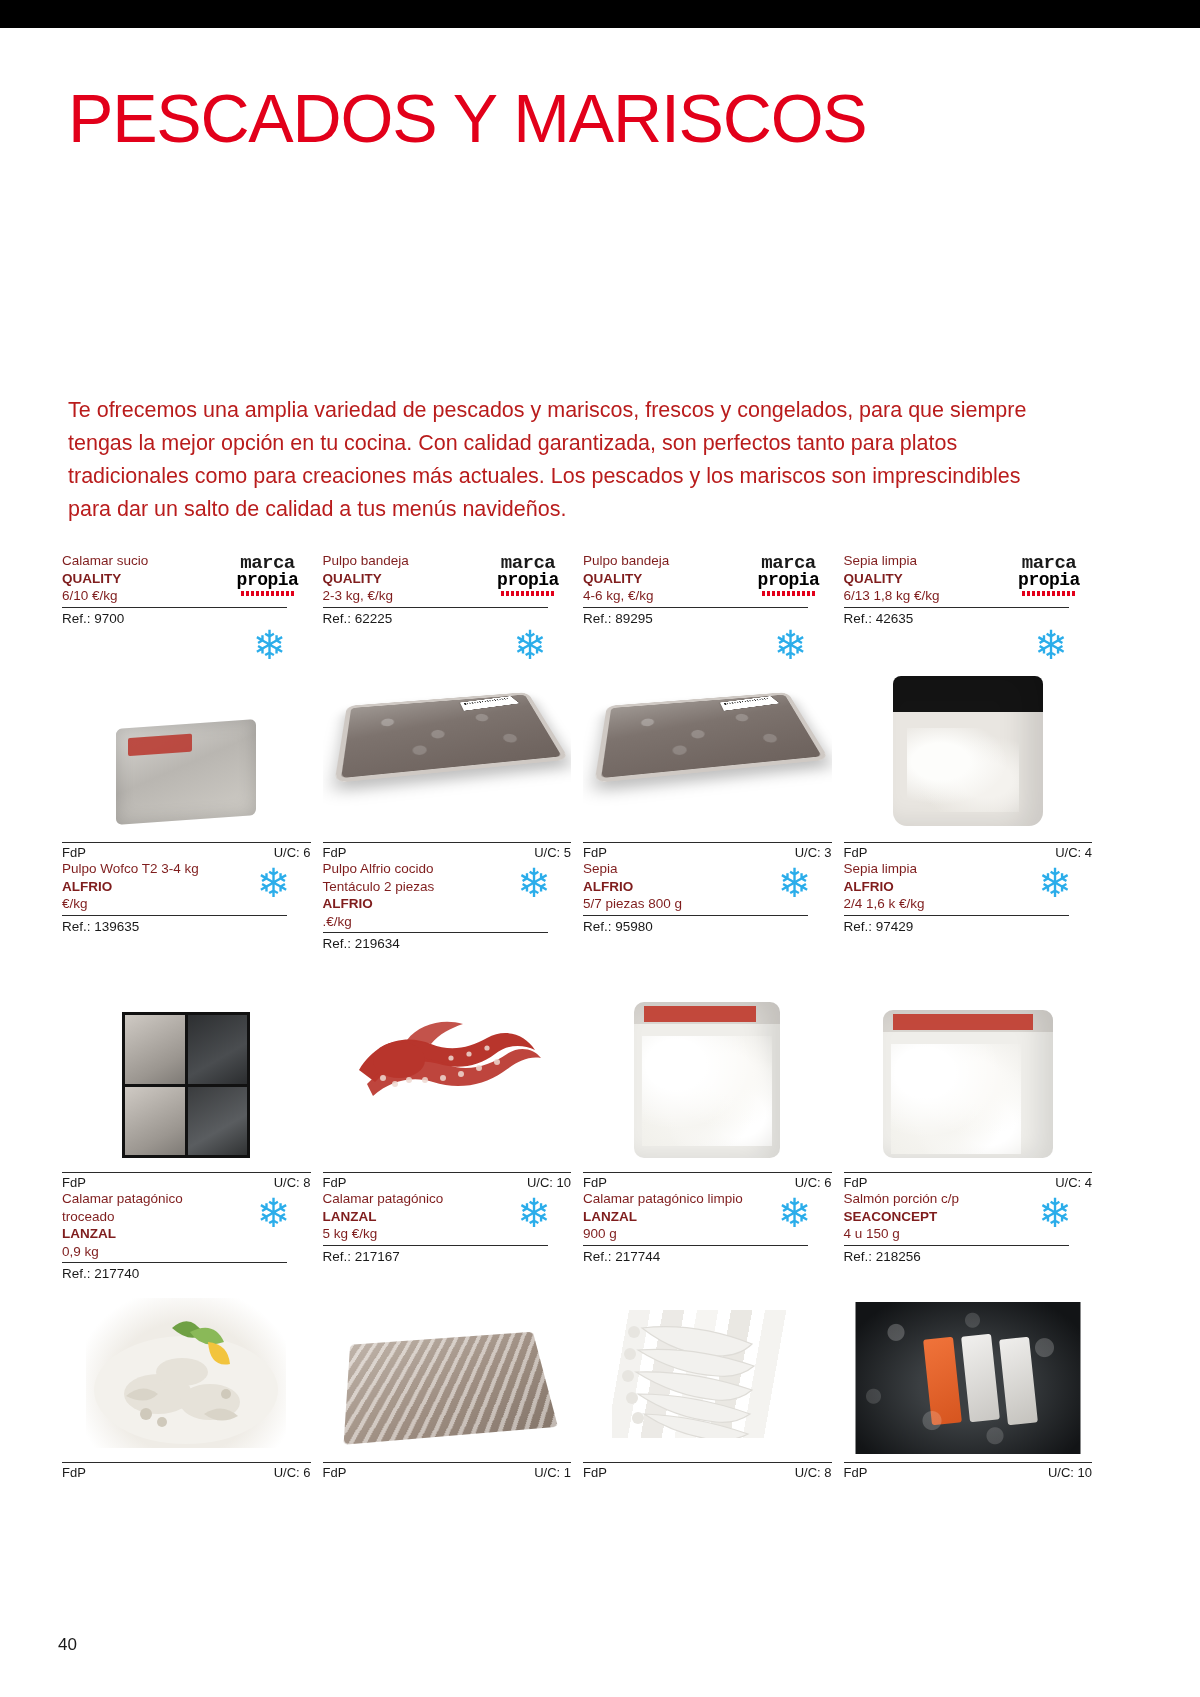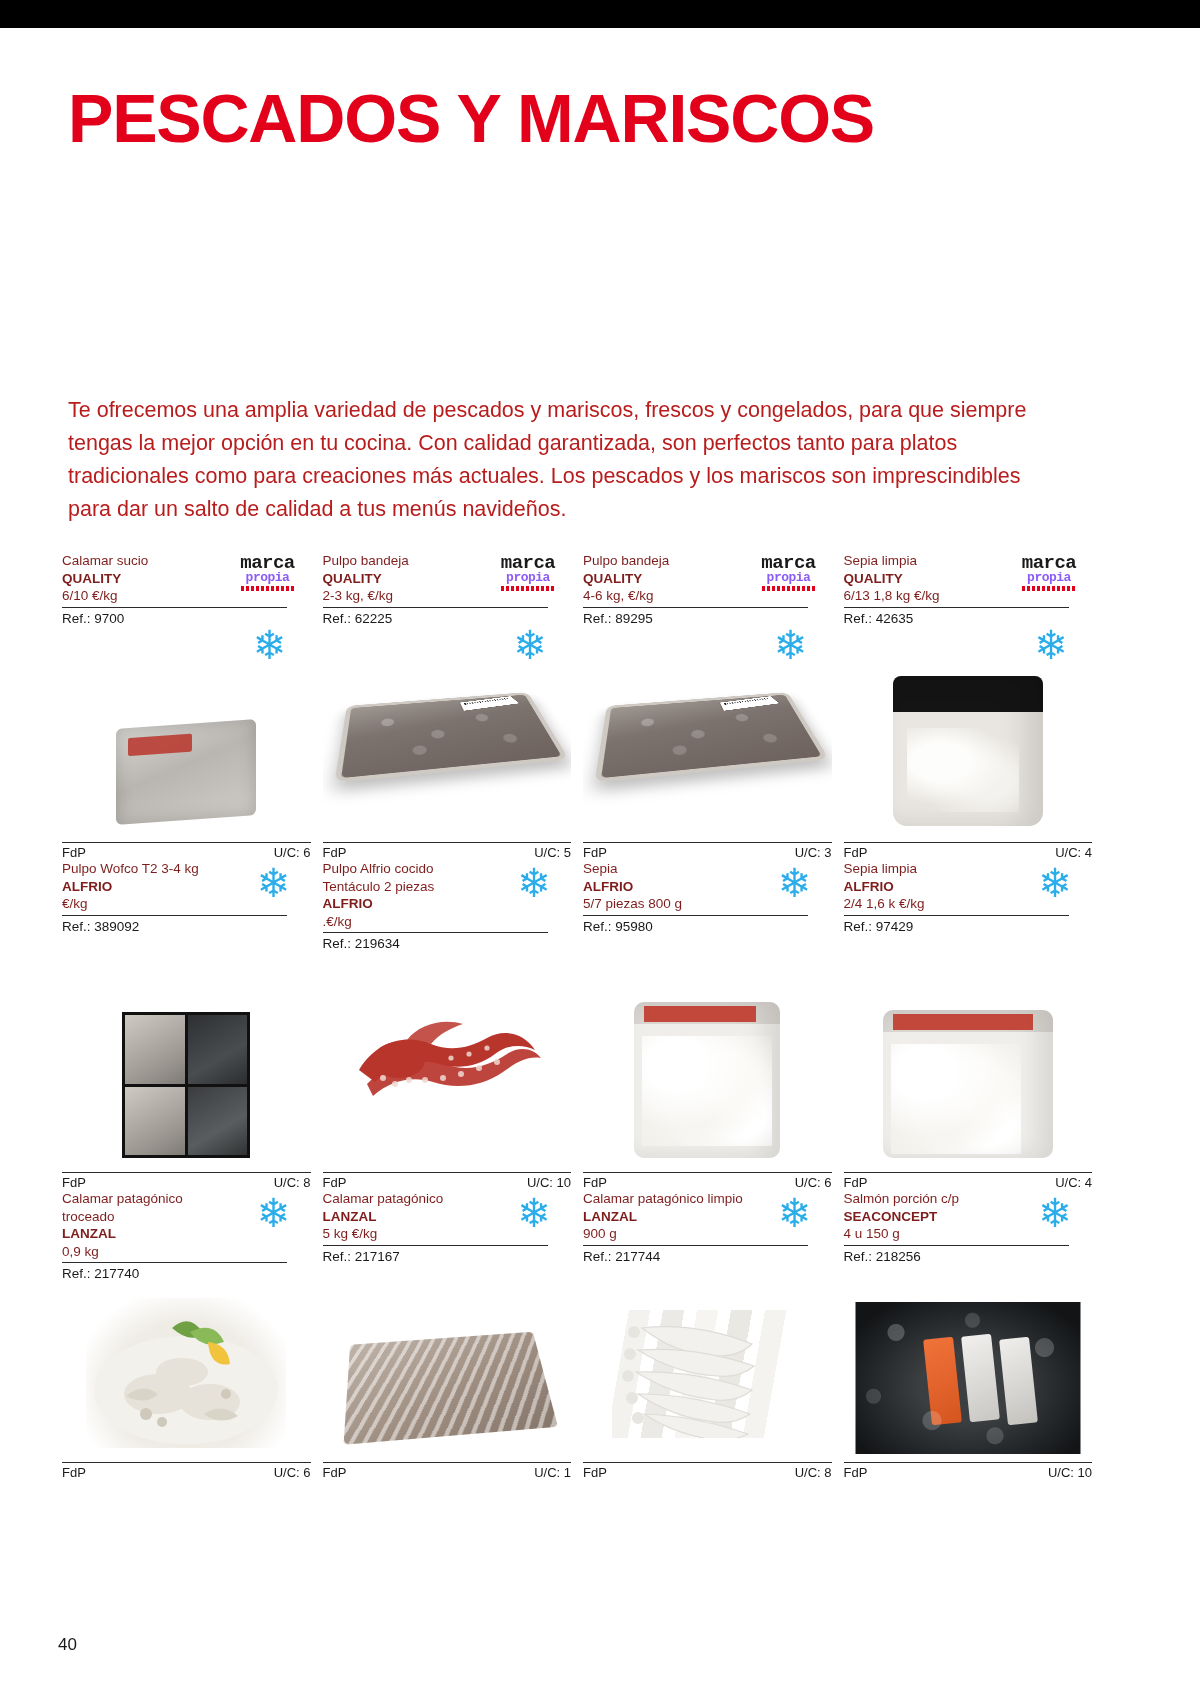--- a/index.html
+++ b/index.html
@@ -30,21 +30,21 @@
     right: 0; height: 28px;
     background: #000;
   }
 
   
   .page-title {
     position: absolute;
     left: 68px;
     top: 38px;
     font-size: 68px;
-    font-weight: bold;
+    font-weight: normal;
     letter-spacing: -1.2px;
     color: #e2001a;
     line-height: 1;
   }
 
   
   .intro {
     position: absolute;
     left: 68px;
     top: 372px;
@@ -111,23 +111,23 @@
     line-height: 1;
   }
   .marca .m1 {
     font-size: 19px;
     font-weight: bold;
     color: #1a1a1a;
     letter-spacing: -0.5px;
     display: block;
   }
   .marca .m2 {
-    font-size: 13px;
+    font-size: 18px;
     font-weight: bold;
-    color: #8b5cf6;
+    color: #000000;
     letter-spacing: -0.5px;
     display: block;
     margin-top: -2px;
   }
   .marca .underline {
     display: block;
     margin: 2px auto 0;
     width: 54px;
     height: 5px;
     background: repeating-linear-gradient(90deg,#e2001a 0 3px, #fff 3px 5px);
@@ -472,21 +472,21 @@
 
   <div class="row r2">
 
     <div class="cell">
       <div class="cell-head">
         <div class="txt wide">
           <div>Pulpo Wofco T2 3-4 kg</div>
           <div><b>ALFRIO</b></div>
           <div>€/kg</div>
         </div>
-        <div class="ref-line">Ref.: 389092</div>
+        <div class="ref-line">Ref.: 139635</div>
         <div class="snow inline">❄</div>
       </div>
       <div class="photo">
         <div class="photo-inner" style="bottom:6px;">
           <div class="pk wofco">
             <i></i>
             <i></i>
             <i></i>
             <i></i>
           </div>

